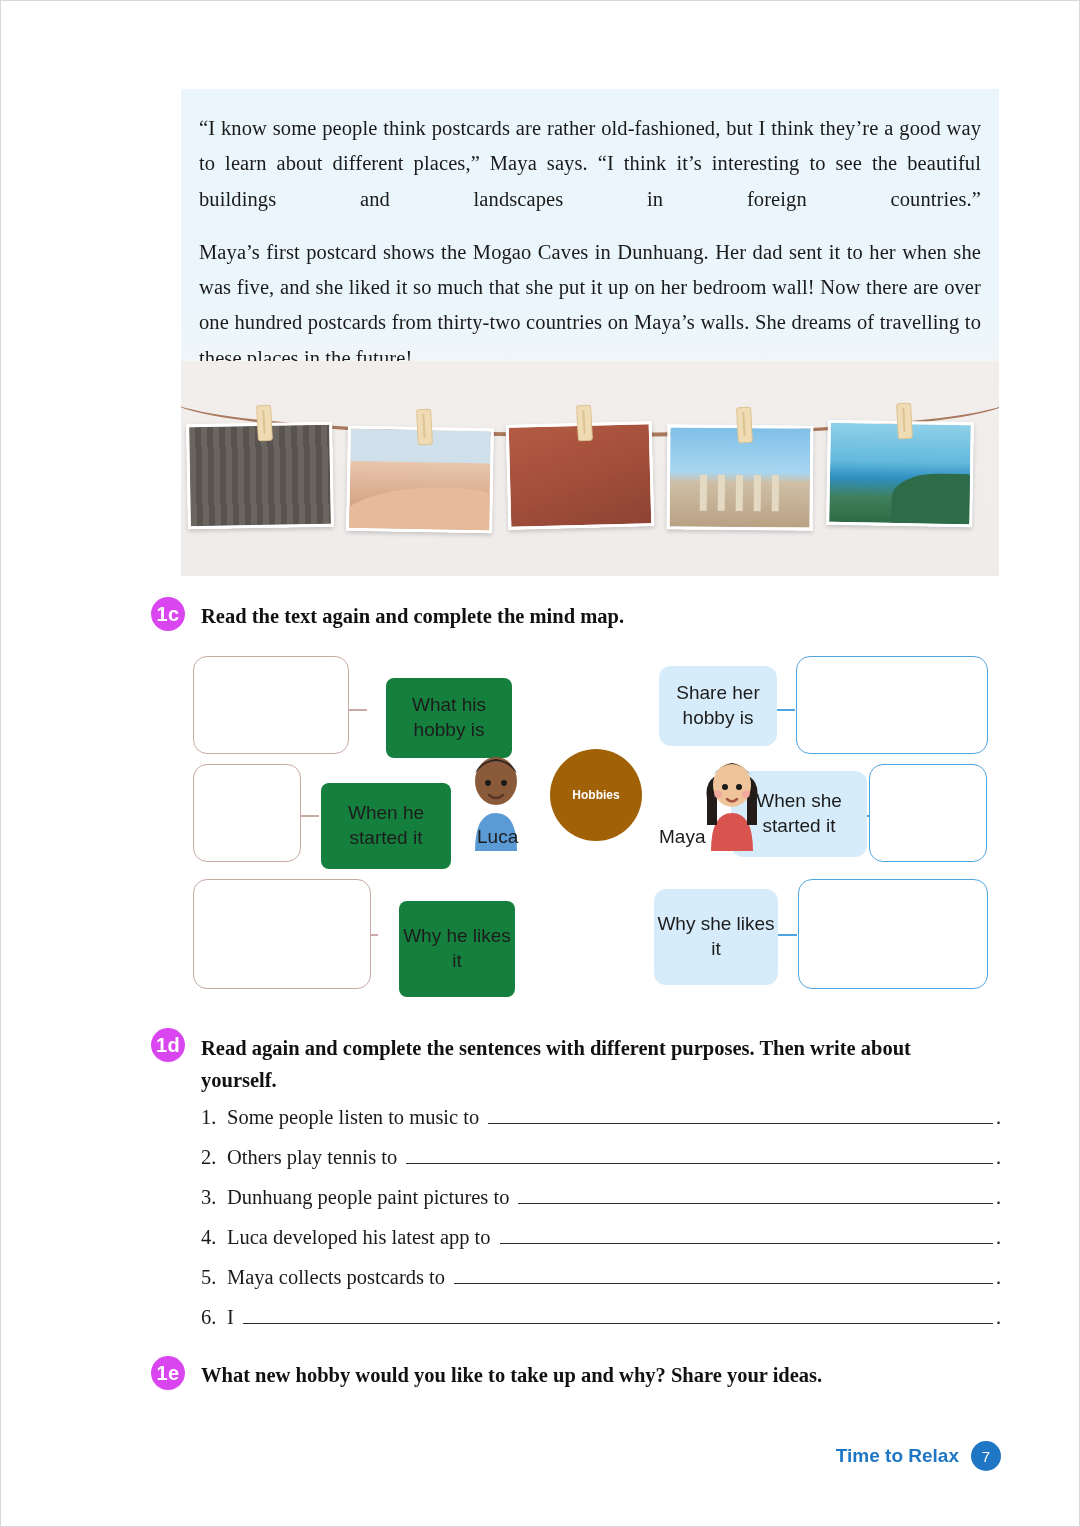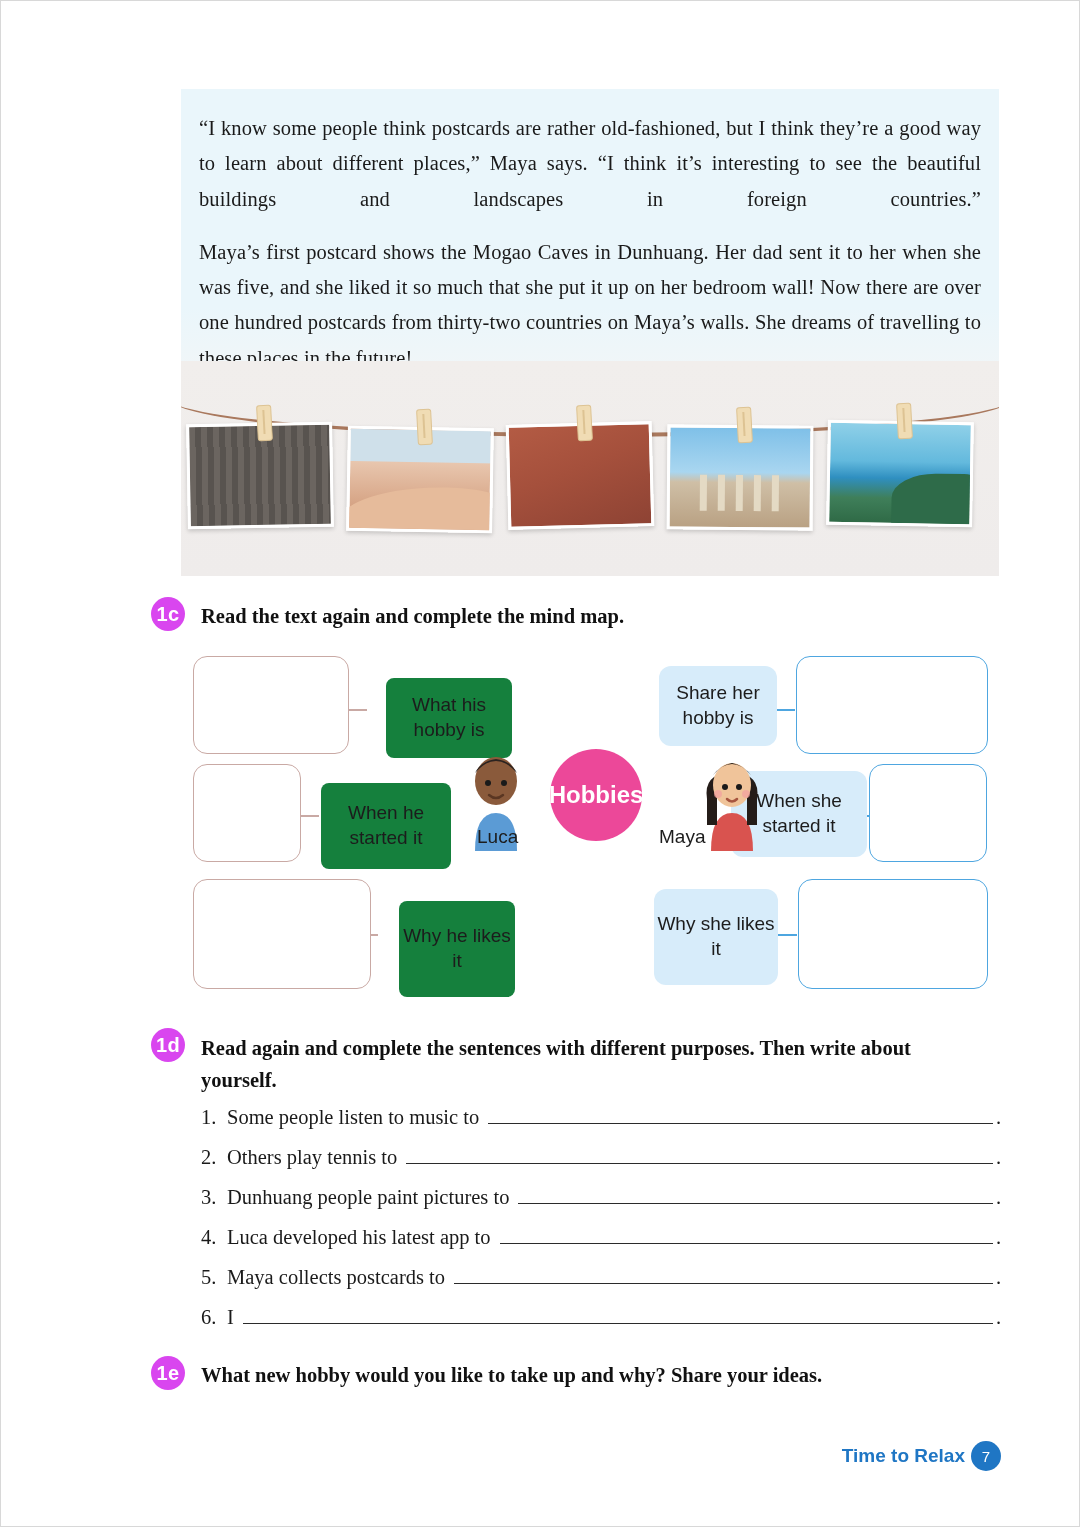--- a/index.html
+++ b/index.html
@@ -186,25 +186,25 @@
     height: 1.6px;
   }
   .conn-l { background: #c9a9a4; }
   .conn-r { background: #4ea6e0; }
 
   .hub {
     position: absolute;
     left: 369px; top: 103px;
     width: 92px; height: 92px;
     border-radius: 50%;
-    background: #ec4899;
+    background: #a16207;
     color: #fff;
     font-family: "Liberation Sans", sans-serif;
     font-weight: bold;
-    font-size: 24px;
+    font-size: 12px;
     display: flex; align-items: center; justify-content: center;
     z-index: 5;
   }
   .name-chip {
     position: absolute;
     font-family: "Liberation Sans", sans-serif;
     font-size: 19px;
     color: #1c1c1c;
     z-index: 6;
   }
@@ -238,21 +238,21 @@
   }
   .s-dot { flex: none; }
 
   
   .footer {
     position: absolute;
     right: 78px;
     bottom: 55px;
     display: flex;
     align-items: center;
-    gap: 6px;
+    gap: 12px;
     font-family: "Liberation Sans", sans-serif;
   }
   .footer-title {
     color: #1f76c4;
     font-weight: bold;
     font-size: 19px;
   }
   .page-num {
     width: 30px; height: 30px; border-radius: 50%;
     background: #1f76c4; color: #fff;

